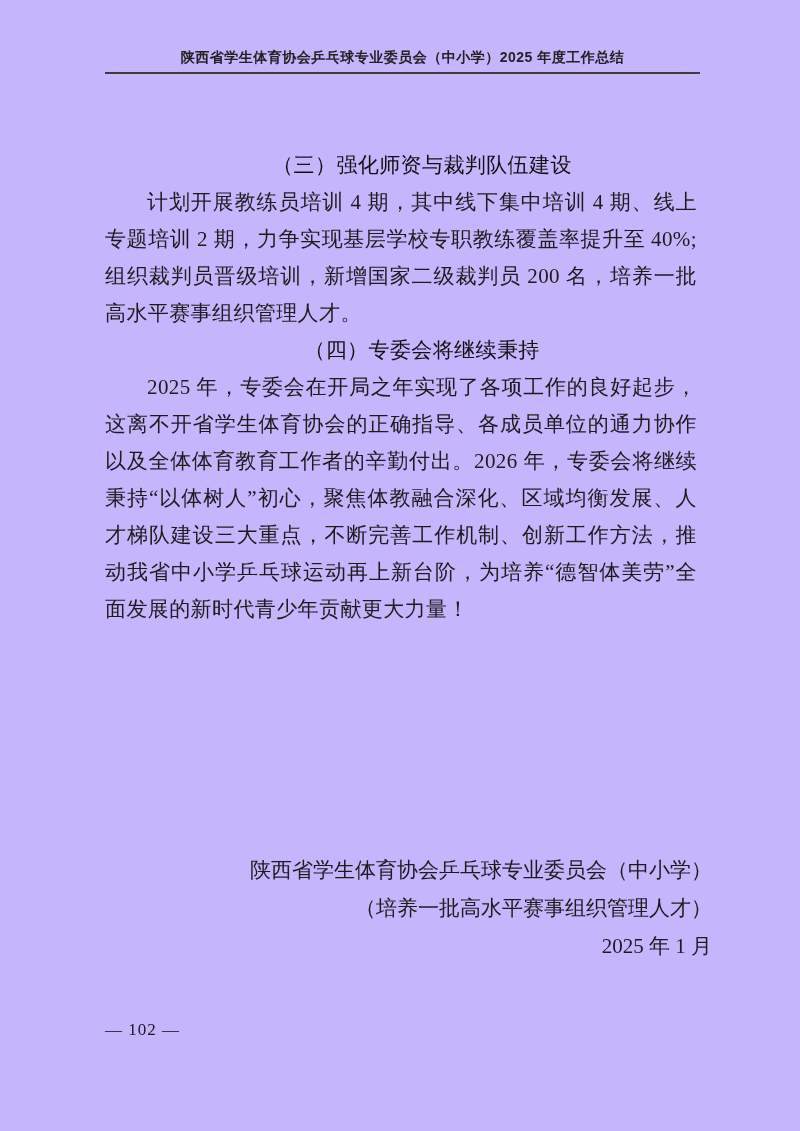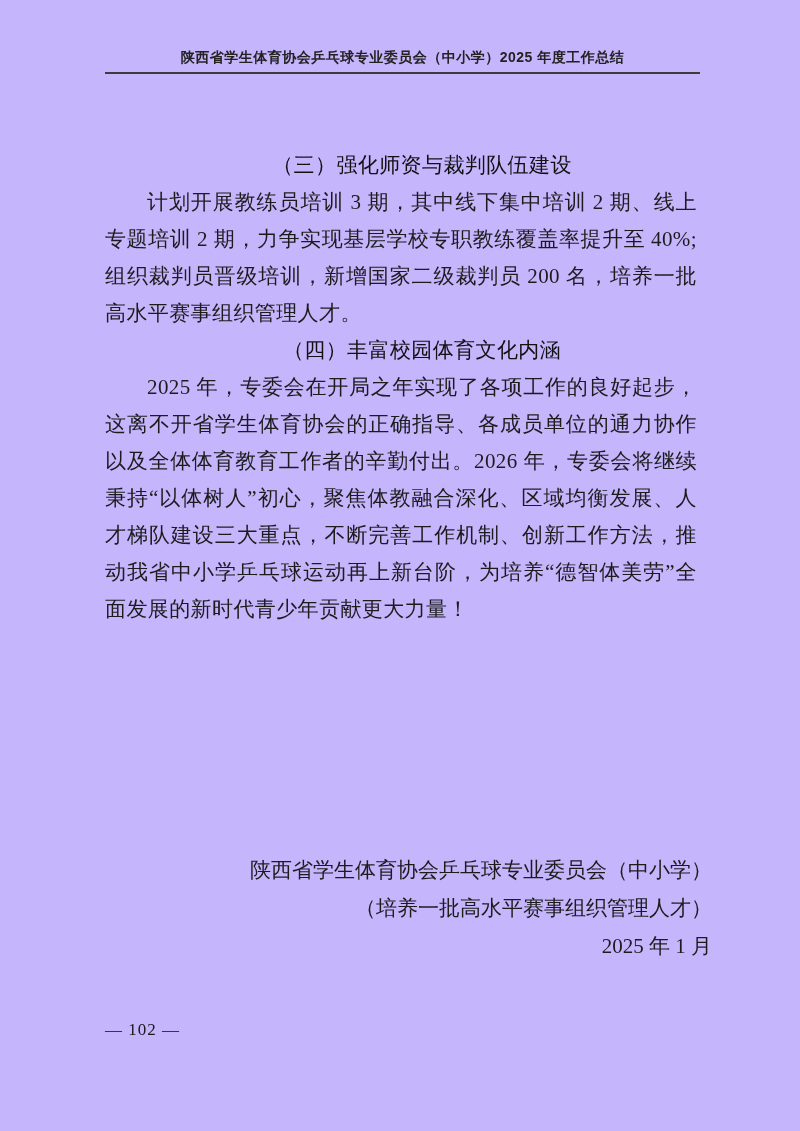--- a/index.html
+++ b/index.html
@@ -73,22 +73,22 @@
 <body>
 
 <div class="page">
 
   <div class="doc-header">
     <span>陕西省学生体育协会乒乓球专业委员会（中小学）2025 年度工作总结</span>
   </div>
 
   <div class="doc-body">
     <p class="sec-heading">（三）强化师资与裁判队伍建设</p>
-    <p class="para">计划开展教练员培训 3 期，其中线下集中培训 2 期、线上专题培训 2 期，力争实现基层学校专职教练覆盖率提升至 40%; 组织裁判员晋级培训，新增国家二级裁判员 200 名，培养一批高水平赛事组织管理人才。</p>
-    <p class="sec-heading">（四）丰富校园体育文化内涵</p>
+    <p class="para">计划开展教练员培训 4 期，其中线下集中培训 4 期、线上专题培训 2 期，力争实现基层学校专职教练覆盖率提升至 40%; 组织裁判员晋级培训，新增国家二级裁判员 200 名，培养一批高水平赛事组织管理人才。</p>
+    <p class="sec-heading">（四）专委会将继续秉持</p>
     <p class="para">2025 年，专委会在开局之年实现了各项工作的良好起步，这离不开省学生体育协会的正确指导、各成员单位的通力协作以及全体体育教育工作者的辛勤付出。2026 年，专委会将继续秉持“以体树人”初心，聚焦体教融合深化、区域均衡发展、人才梯队建设三大重点，不断完善工作机制、创新工作方法，推动我省中小学乒乓球运动再上新台阶，为培养“德智体美劳”全面发展的新时代青少年贡献更大力量！</p>
   </div>
 
   <div class="signature">
     <div class="sig-line">陕西省学生体育协会乒乓球专业委员会（中小学）</div>
     <div class="sig-line">（培养一批高水平赛事组织管理人才）</div>
     <div class="sig-line">2025 年 1 月</div>
   </div>
 
   <div class="doc-footer">

